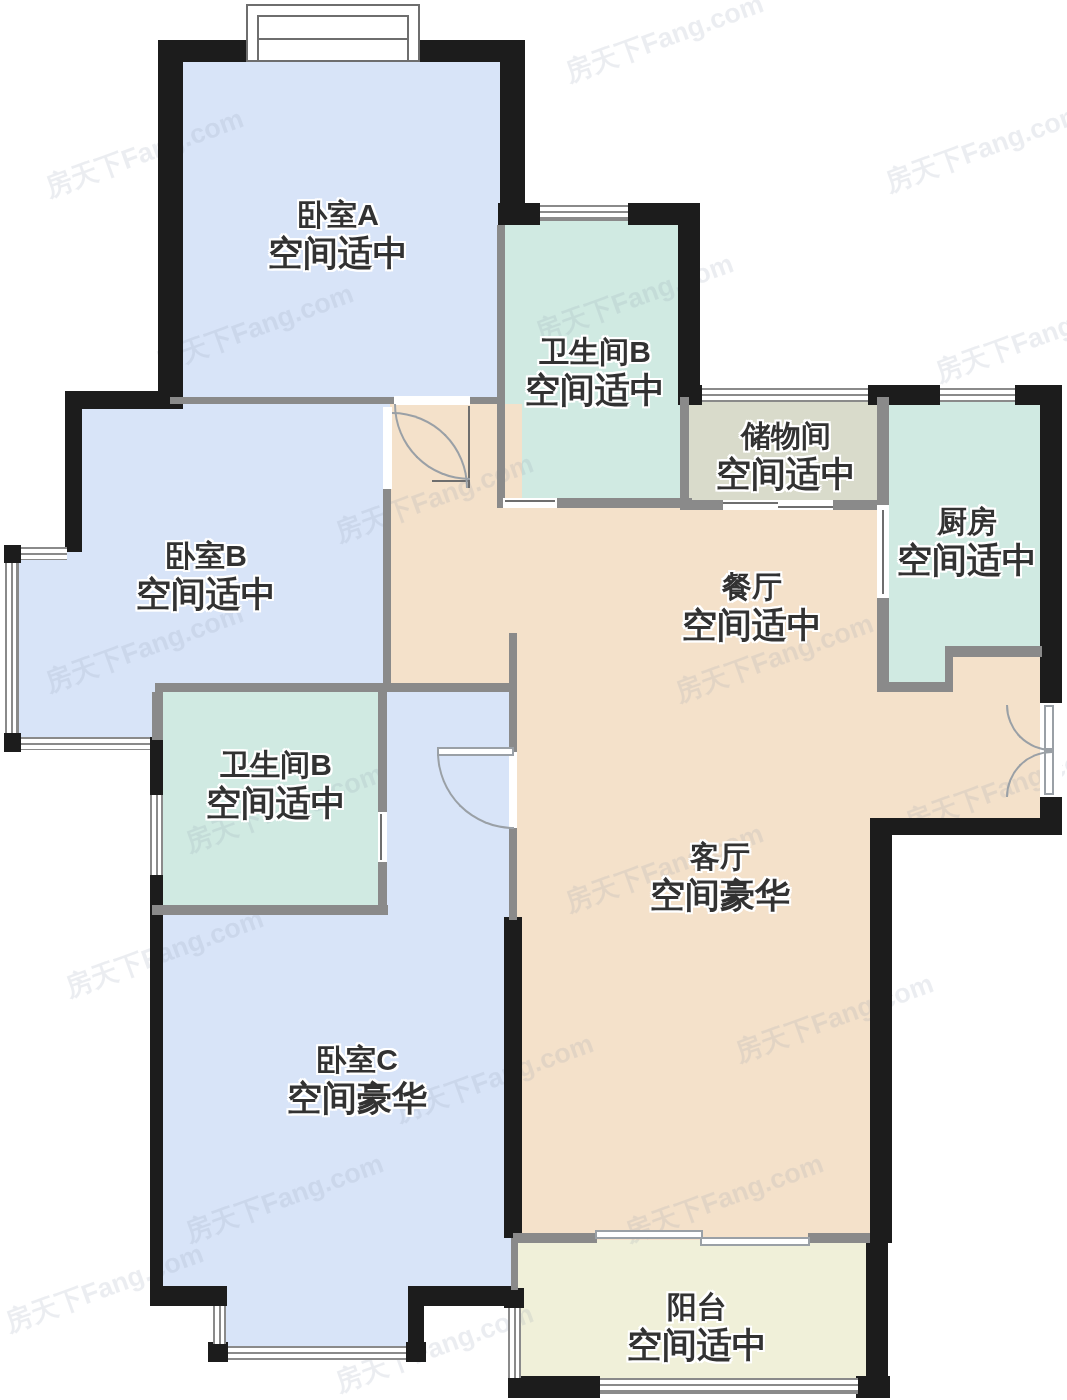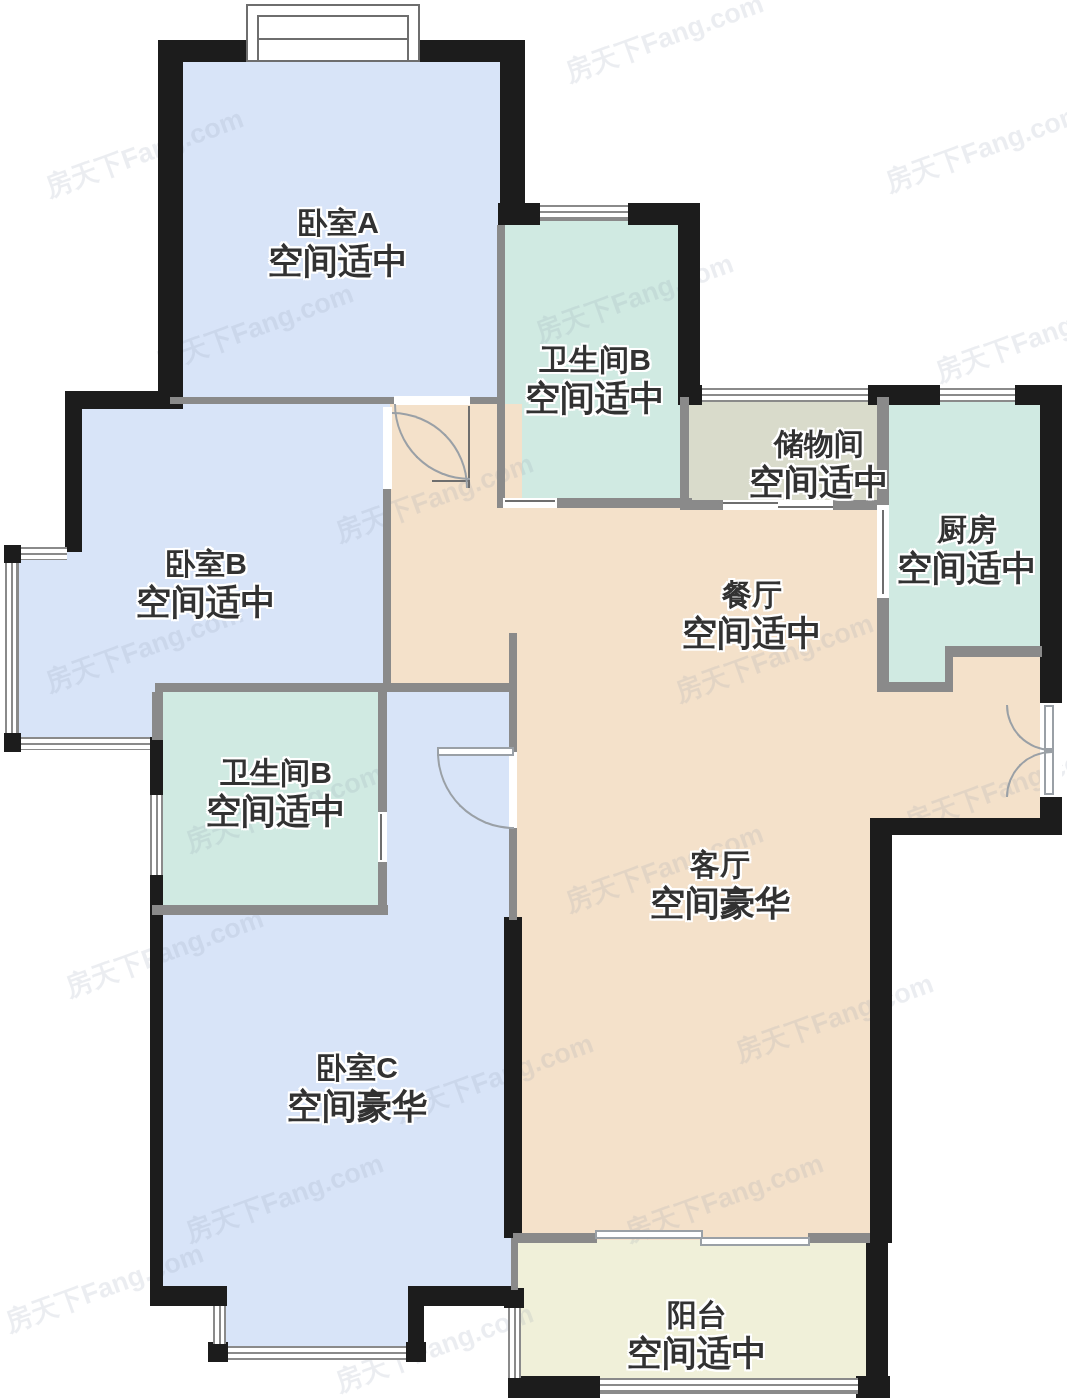--- a/index.html
+++ b/index.html
@@ -18,21 +18,21 @@
   .bar{position:absolute;background:#6e6e6e;}
   .leaf{position:absolute;background:#fff;border:2px solid var(--door_arc);box-sizing:border-box;}
   .arc{position:absolute;box-sizing:border-box;}
   .arc-bl{border-left:2px solid var(--door_arc);border-bottom:2px solid var(--door_arc);border-bottom-left-radius:100%;}
   .arc-tl{border-left:2px solid var(--door_arc);border-top:2px solid var(--door_arc);border-top-left-radius:100%;}
   .arc-tr{border-top:2px solid var(--door_arc);border-right:2px solid var(--door_arc);border-top-right-radius:100%;}
   .lbl{position:absolute;transform:translateX(-50%);text-align:center;font-weight:bold;
        color:var(--label);white-space:nowrap;
        text-shadow:-2px -2px 0 #fff,2px -2px 0 #fff,-2px 2px 0 #fff,2px 2px 0 #fff,
                    -2px 0 0 #fff,2px 0 0 #fff,0 -2px 0 #fff,0 2px 0 #fff;}
-  .lbl .n{display:block;font-size:30px;line-height:38px;margin-top:8px;}
+  .lbl .n{display:block;font-size:30px;line-height:38px;}
   .lbl .s{display:block;font-size:35px;line-height:38px;}
   .wm{position:absolute;font-size:27px;font-weight:bold;color:var(--watermark);opacity:.16;
       transform:rotate(-20deg);white-space:nowrap;pointer-events:none;}
 </style>
 </head>
 <body>
 
 <div id="plan">
 
   <div class="floor" style="left:160px;top:45px;width:344px;height:359px;background:var(--room_blue);"></div>
@@ -174,21 +174,21 @@
   <div class="arc arc-tl" style="left:1006px;top:751px;width:46px;height:46px;"></div>
 
   <div class="lbl" style="left:338px;top:196px;">
     <span class="n">卧室A</span>
     <span class="s">空间适中</span>
   </div>
   <div class="lbl" style="left:595px;top:333px;">
     <span class="n">卫生间B</span>
     <span class="s">空间适中</span>
   </div>
-  <div class="lbl" style="left:819px;top:417px;">
+  <div class="lbl" style="left:786px;top:417px;">
     <span class="n">储物间</span>
     <span class="s">空间适中</span>
   </div>
   <div class="lbl" style="left:967px;top:503px;">
     <span class="n">厨房</span>
     <span class="s">空间适中</span>
   </div>
   <div class="lbl" style="left:206px;top:537px;">
     <span class="n">卧室B</span>
     <span class="s">空间适中</span>

